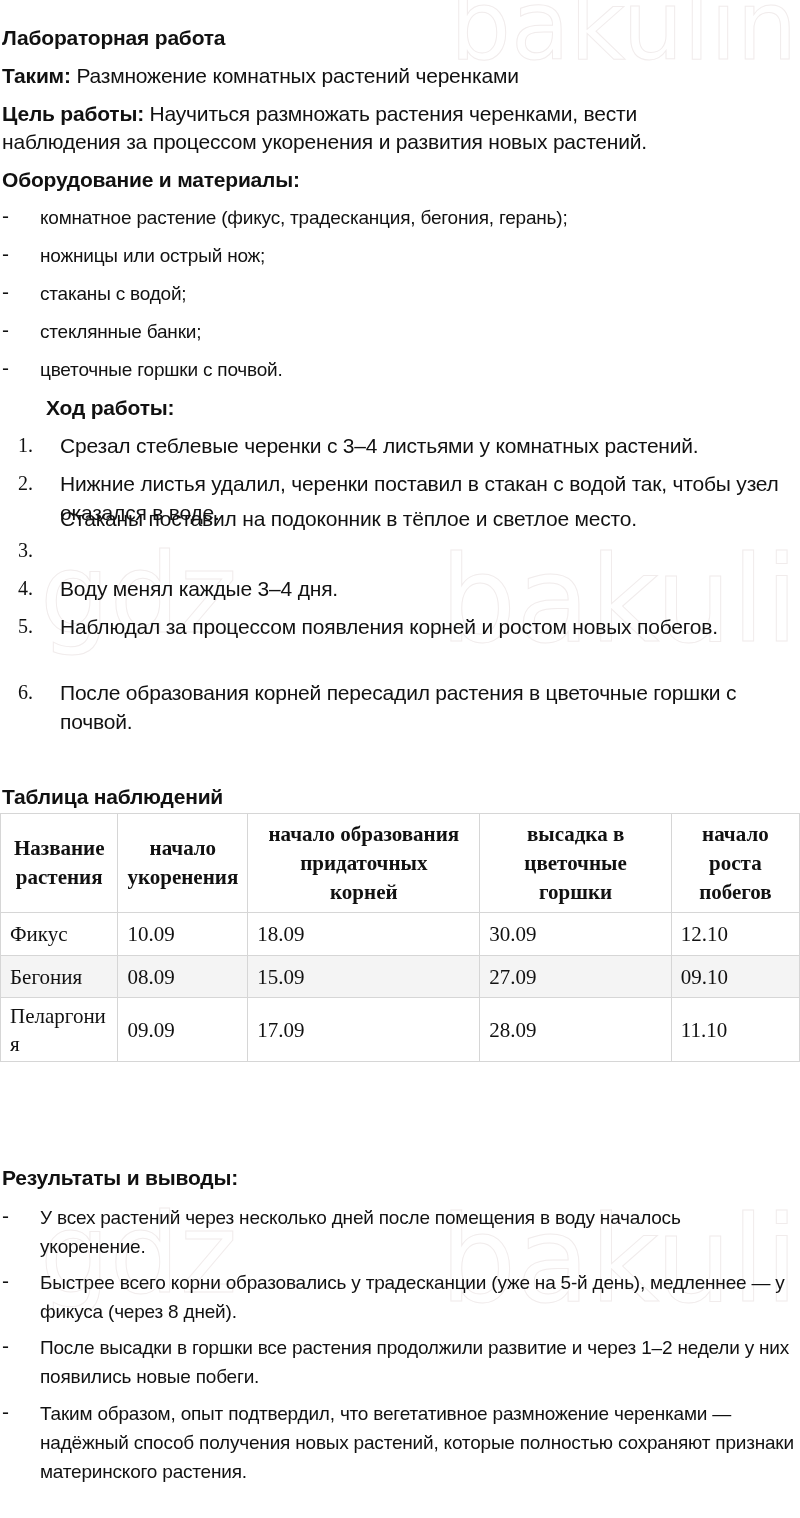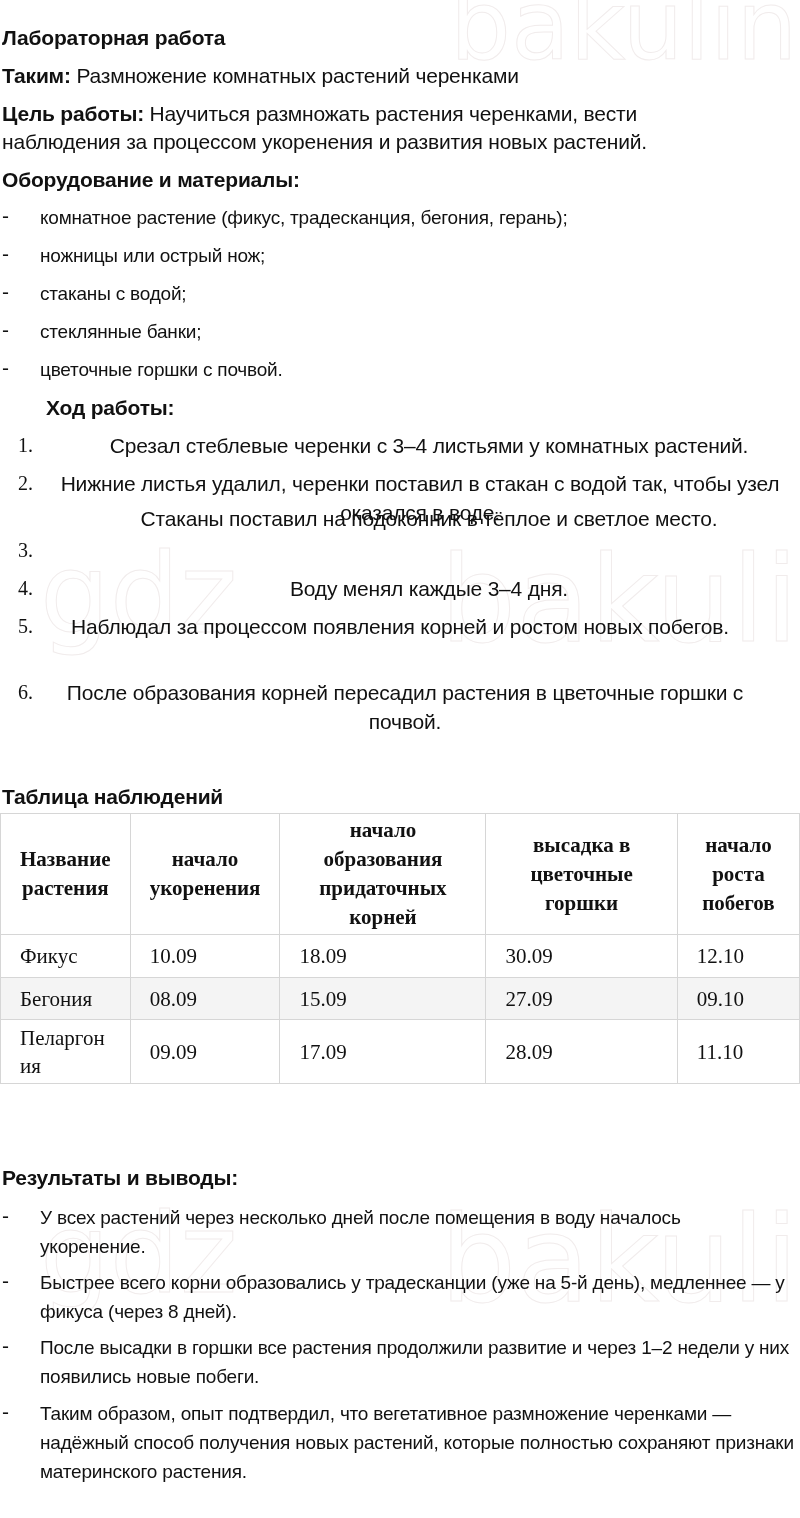--- a/index.html
+++ b/index.html
@@ -6,24 +6,24 @@
   body { width:800px; height:1518px; position:relative; overflow:hidden;
          font-family:"Liberation Sans", "DejaVu Sans", sans-serif; color:#111; }
   .wm { position:absolute; color:transparent; -webkit-text-stroke:1px #f1ecec;
         font-family:"DejaVu Sans", sans-serif; font-size:96px; pointer-events:none; z-index:0; }
   .content { position:relative; z-index:1; }
   .line { position:absolute; left:2px; font-size:21px; line-height:26px; white-space:nowrap; letter-spacing:-0.2px; }
   .b { font-weight:bold; }
   .dash { position:absolute; left:2px; font-size:21px; line-height:26px; }
   .item { position:absolute; left:40px; font-size:19px; line-height:29px; width:770px; letter-spacing:-0.2px; }
   .num { position:absolute; left:18px; font-family:"Liberation Serif", serif; font-size:20px; line-height:29px; }
-  .step { position:absolute; left:60px; font-size:21px; line-height:29px; width:738px; letter-spacing:-0.2px;text-align:center; }
+  .step { position:absolute; left:60px; font-size:21px; line-height:29px; width:738px; letter-spacing:-0.2px; }
   table { position:absolute; left:0; top:813px; width:800px; border-collapse:collapse;
           font-family:"Liberation Serif", serif; font-size:21px; }
-  th, td { border:1px solid #d6d6d6; padding:2px 19px; vertical-align:middle; }
+  th, td { border:1px solid #d6d6d6; padding:2px 9px; vertical-align:middle; }
   th { font-weight:bold; text-align:center; line-height:29px; height:94px; }
   td { line-height:28px; }
   tr.alt td { background:#f4f4f4; }
 </style>
 </head>
 <body>
 
 <div class="wm" style="left:450px; top:-30px;">bakulin</div>
 <div class="wm" style="left:440px; top:530px; font-size:120px;">bakulin</div>
 <div class="wm" style="left:40px; top:530px; font-size:110px;">gdz</div>

